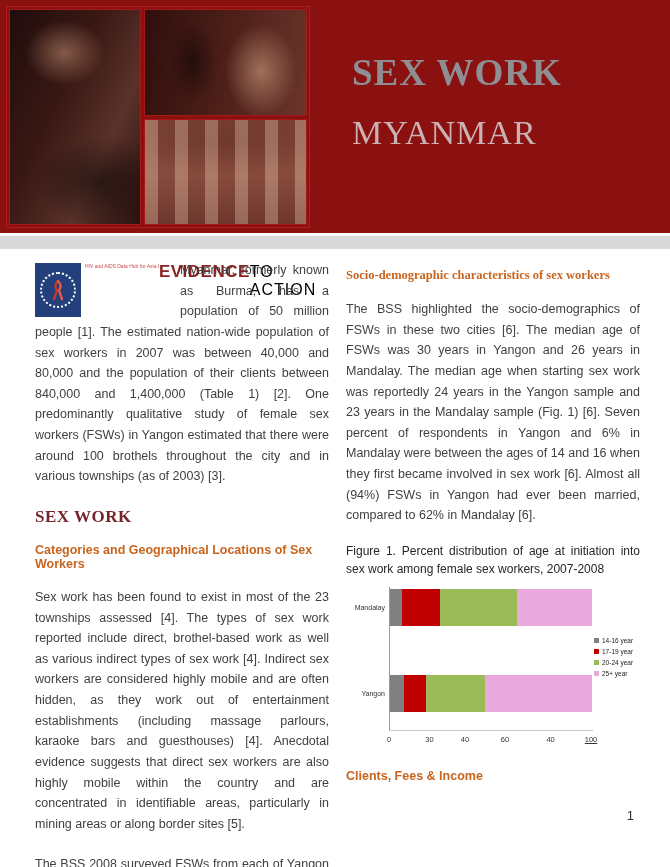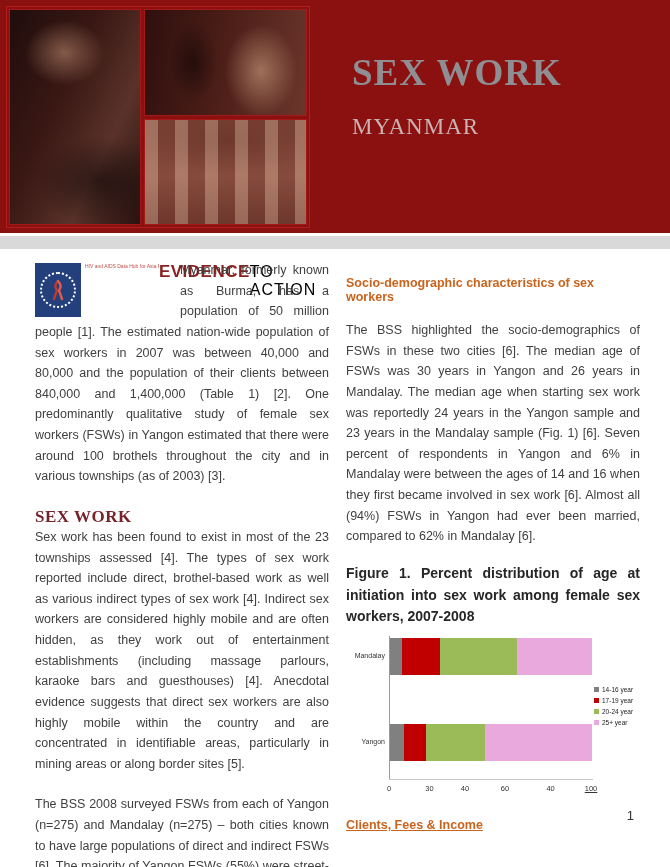--- a/index.html
+++ b/index.html
@@ -47,21 +47,21 @@
       linear-gradient(180deg, #7a4336 0%, #8d5243 55%, #6b352c 100%);
   }
   .title-block { position:absolute; left:352px; top:48px; }
   .title-main {
     font-family:"Liberation Serif", serif;
     font-weight:bold; font-size:37px; line-height:1.35;
     color:#8e8e93; letter-spacing:1px;
   }
   .title-sub {
     font-family:"Liberation Serif", serif;
-    font-size:23px; color:#c9b2b1; margin-top:16px; letter-spacing:1px;
+    font-size:34px; color:#c9b2b1; margin-top:16px; letter-spacing:1px;
   }
   .gray-band {
     position:absolute; left:0; top:236px; width:670px; height:13px;
     background:#d9d9d9;
   }
 
   
   .content {
     position:absolute; left:0; top:260px; width:670px;
     padding:0 30px 0 35px;
@@ -95,21 +95,21 @@
   .section-heading {
     font-family:"Liberation Serif", serif;
     font-size:17px; font-weight:bold; color:#76232a;
     margin-top:20px; letter-spacing:.5px;
   }
   .orange-heading {
     font-size:12.5px; font-weight:bold; color:#c8641e;
     margin-top:16px; margin-bottom:16px;
   }
   .figure-caption {
-    font-size:14px; font-weight:bold; color:#262626;
+    font-size:12px; font-weight:normal; color:#262626;
     margin-top:16px; text-align:justify; line-height:1.55;
   }
   .source-text { font-size:11px; color:#3f3f3f; line-height:1.5; margin-top:10px; }
 
   
   .chart {
     position:relative; width:294px; height:160px; margin-top:8px;
   }
   .chart .y-axis {
     position:absolute; left:43px; top:0; width:1px; height:143px; background:#9a9a9a;
@@ -175,26 +175,27 @@
         <div class="logo-textside">
           <div class="logo-tagline">HIV and AIDS Data Hub for Asia Pacific</div>
           <div class="logo-line1">EVIDENCE</div>
           <div class="logo-line2">TO ACTION</div>
         </div>
       </div>
       <span>Myanmar, formerly known as Burma, has a population of 50 million people [1]. The estimated nation-wide population of sex workers in 2007 was between 40,000 and 80,000 and the population of their clients between 840,000 and 1,400,000 (Table 1) [2]. One predominantly qualitative study of female sex workers (FSWs) in Yangon estimated that there were around 100 brothels throughout the city and in various townships (as of 2003) [3].</span>
     </div>
 
     <div class="section-heading">SEX WORK</div>
+    <div class="orange-heading">Categories and Geographical Locations of Sex Workers</div>
     <div class="body-text">Sex work has been found to exist in most of the 23 townships assessed [4].  The types of sex work reported include direct, brothel-based work as well as various indirect types of sex work [4]. Indirect sex workers are considered highly mobile and are often hidden, as they work out of entertainment establishments (including massage parlours, karaoke bars and guesthouses) [4]. Anecdotal evidence suggests that direct sex workers are also highly mobile within the country and are concentrated in identifiable areas, particularly in mining areas or along border sites [5].</div>
     <div class="body-text para-gap">The BSS 2008 surveyed FSWs from each of Yangon (n=275) and Mandalay (n=275) – both cities known to have large populations of direct and indirect FSWs [6]. The majority of Yangon FSWs (55%) were street-based, while Mandalay respondents were more equally distributed between brothel-based (23%), entertainment-based (26%) and street based (28%) [6].</div>
   </div>
 
   <div class="col">
-    <div class="orange-heading" style="margin-top:16px;">Socio-demographic characteristics of sex workers</div>
+    <div class="orange-heading" style="margin-top:8px;font-family:Liberation Serif, serif;">Socio-demographic characteristics of sex workers</div>
     <div class="body-text">The BSS highlighted the socio-demographics of FSWs in these two cities [6].  The median age of FSWs was 30 years in Yangon and 26 years in Mandalay.  The median age when starting sex work was reportedly 24 years in the Yangon sample and 23 years in the Mandalay sample (Fig. 1) [6].  Seven percent of respondents in Yangon and 6% in Mandalay were between the ages of 14 and 16 when they first became involved in sex work [6].  Almost all (94%) FSWs in Yangon had ever been married, compared to 62% in Mandalay [6].</div>
     <div class="figure-caption">Figure 1. Percent distribution of age at initiation into sex work among female sex workers, 2007-2008</div>
 
     <div class="chart" id="chart">
       <div class="y-axis"></div>
       <div class="x-axis"></div>
     <div class="cat-label" style="top: 16.5px;">Mandalay</div>
         <div class="bar" style="top: 2px; height: 37px;">
           <div class="seg" style="width: 6%; background: rgb(128, 128, 128);"></div>
           <div class="seg" style="width: 19%; background: rgb(192, 0, 0);"></div>
@@ -227,18 +228,18 @@
             <span class="legend-swatch" style="background: rgb(155, 187, 89);"></span>
             <span class="legend-label">20-24 year</span>
           </div>
           <div class="legend-item">
             <span class="legend-swatch" style="background: rgb(233, 169, 220);"></span>
             <span class="legend-label">25+ year</span>
           </div>
         </div>
       </div>
 
-    <div class="orange-heading" style="margin-top:22px;text-decoration:underline;">Clients, Fees &amp; Income</div>
+    <div class="orange-heading" style="margin-top:22px;">Clients, Fees &amp; Income</div>
 
   </div>
 </div>
 
 <div class="page-number">1</div>
 
 </body></html>

